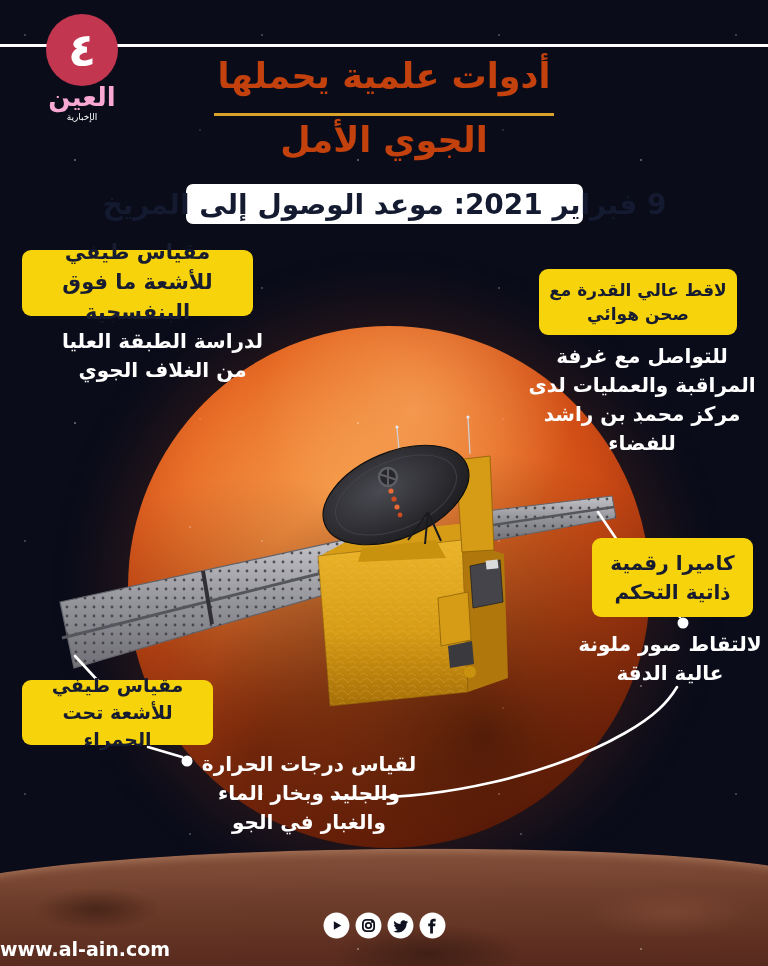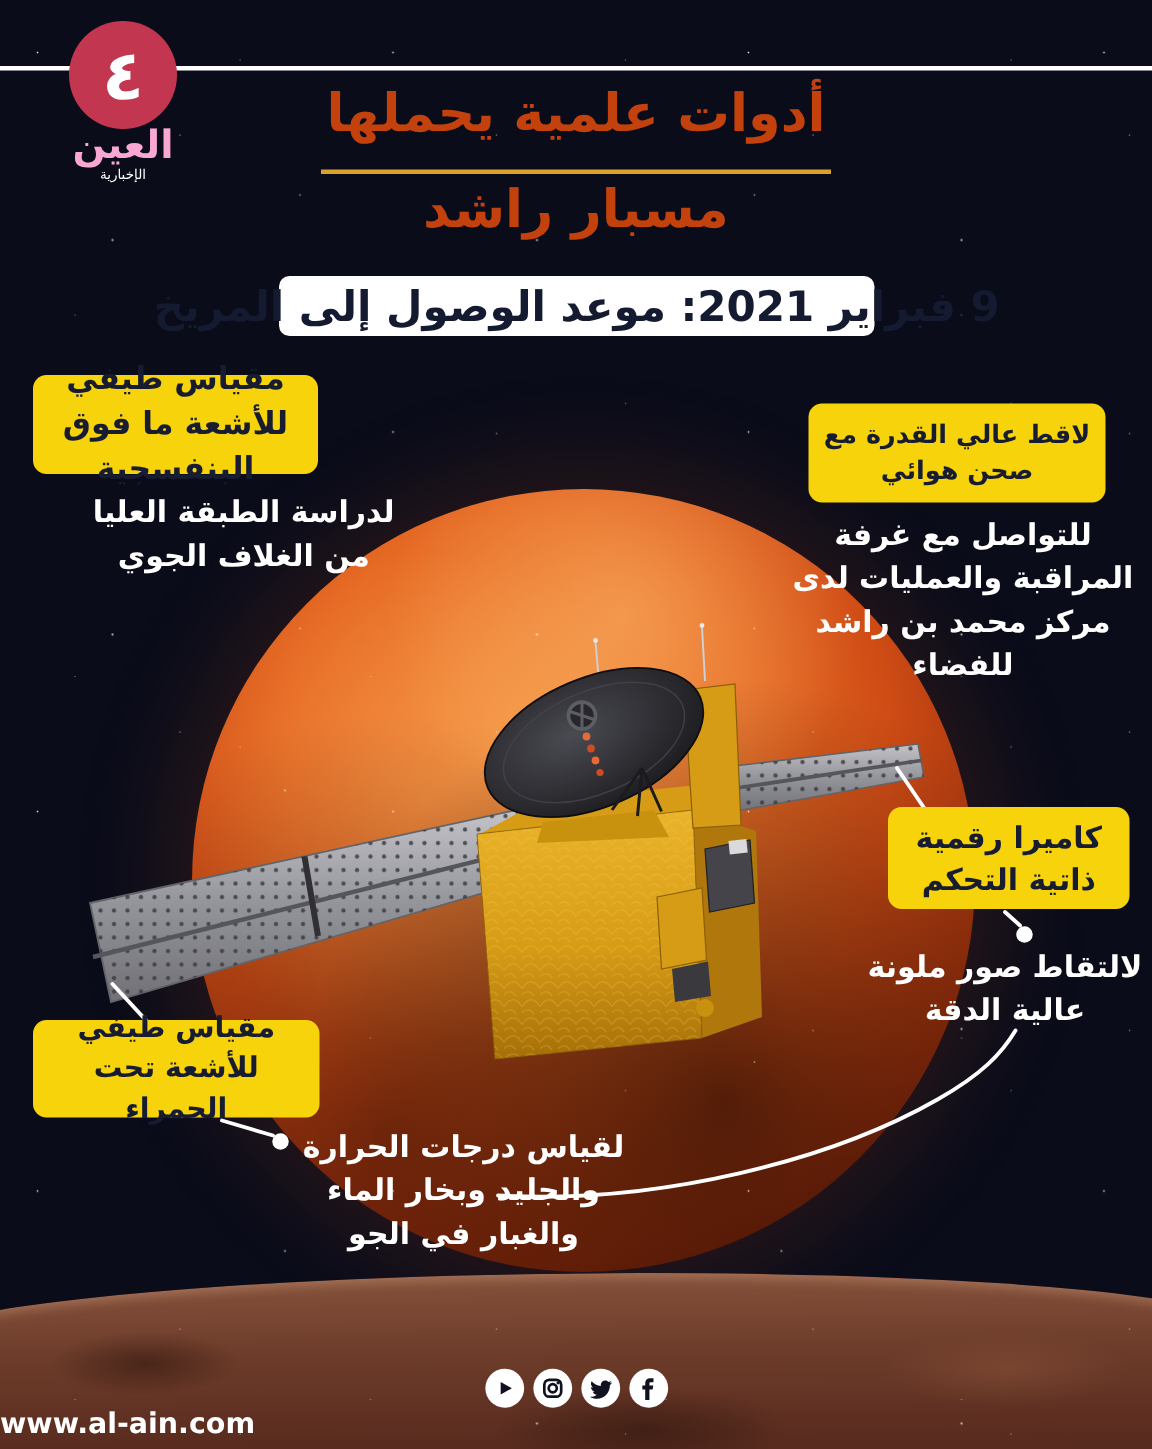--- a/index.html
+++ b/index.html
@@ -66,23 +66,23 @@
     position:absolute;left:186px;top:184px;width:397px;height:40px;background:#fff;border-radius:7px;
     display:flex;align-items:center;justify-content:center;z-index:4;
     color:#141a30;font-size:28px;font-weight:bold;direction:rtl;white-space:nowrap;
   }
   
   .chip{
     position:absolute;background:#f6d30b;border-radius:9px;z-index:4;direction:rtl;
     color:#171c31;font-weight:bold;text-align:center;font-size:21px;line-height:1.42;
     display:flex;align-items:center;justify-content:center;padding:5px 8px;box-sizing:border-box;
   }
-  .chip-uv{left:22px;top:250px;width:190px;height:66px;}
+  .chip-uv{left:22px;top:250px;width:231px;height:66px;}
   .chip-ant{left:539px;top:269px;width:198px;height:66px;font-size:17px;}
-  .chip-cam{left:592px;top:538px;width:161px;height:68px;font-size:20px;}
+  .chip-cam{left:592px;top:538px;width:161px;height:79px;font-size:20px;}
   .chip-ir{left:22px;top:680px;width:191px;height:65px;font-size:19px;}
   .desc{
     position:absolute;color:#fff;z-index:4;direction:rtl;text-align:center;
     font-size:20px;font-weight:bold;line-height:1.45;
   }
   .desc-uv{left:14px;top:327px;width:205px;margin-left:46px;}
   .desc-ant{left:524px;top:328px;width:236px;margin-top:14px;}
   .desc-cam{left:578px;top:630px;width:184px;}
   .desc-ir{left:196px;top:750px;width:226px;}
   
@@ -182,21 +182,21 @@
 
   <div class="rule"></div>
   <div class="logo-circle">
     <span>٤</span>
   </div>
   <div class="logo-name">العين</div>
   <div class="logo-sub">الإخبارية</div>
 
   <div class="title title1">أدوات علمية يحملها</div>
   <div class="title-underline"></div>
-  <div class="title title2">مسبار راشد</div>
+  <div class="title title2">الجوي الأمل</div>
   <div class="date-box">9 فبراير 2021: موعد الوصول إلى المريخ</div>
 
   <div class="chip chip-uv">مقياس طيفي للأشعة ما فوق البنفسجية</div>
   <div class="desc desc-uv">لدراسة الطبقة العليا من الغلاف الجوي</div>
 
   <div class="chip chip-ant">لاقط عالي القدرة مع صحن هوائي</div>
   <div class="desc desc-ant">للتواصل مع غرفة المراقبة والعمليات لدى مركز محمد بن راشد للفضاء</div>
 
   <div class="chip chip-cam">كاميرا رقمية ذاتية التحكم</div>
   <div class="desc desc-cam">لالتقاط صور ملونة عالية الدقة</div>

